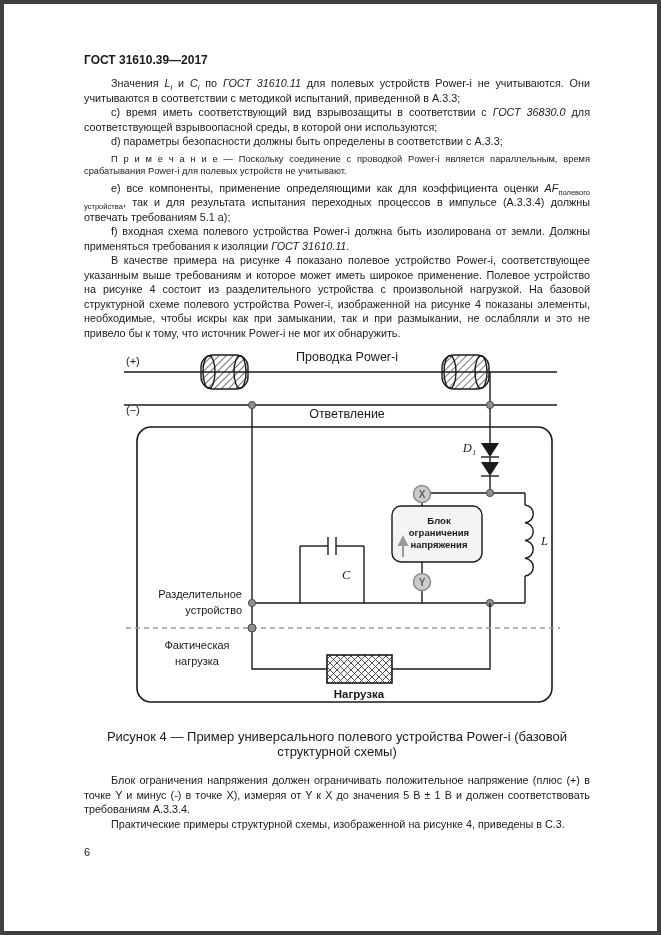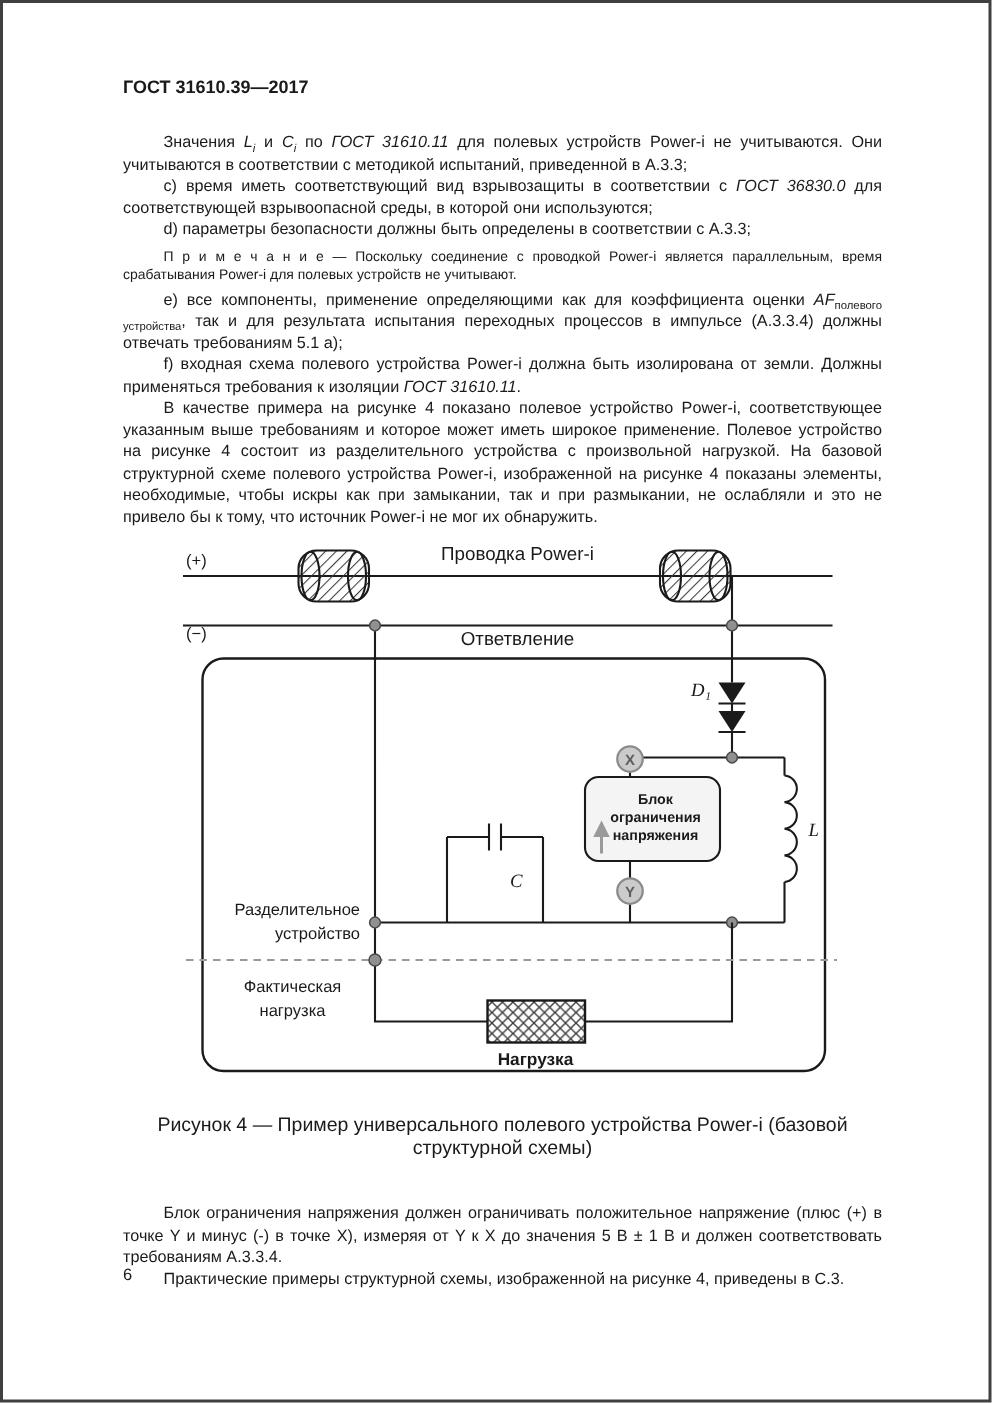--- a/index.html
+++ b/index.html
@@ -1,29 +1,29 @@
 <!DOCTYPE html>
 <html><head>
 <meta charset="utf-8">
 <style>
   html,body{margin:0;padding:0;}
   body{
     width:661px;height:935px;background:#ffffff;position:relative;overflow:hidden;
     font-family:"Liberation Sans","DejaVu Sans",sans-serif;color:#1a1a1a;
   }
-  .sheet{position:absolute;inset:0;background:#fff;border:2px solid #404040;box-sizing:border-box;padding-left:40px;}
+  .sheet{position:absolute;inset:0;background:#fff;border:4px solid #404040;box-sizing:border-box;padding-left:40px;}
   .page-header{position:absolute;left:80px;top:49px;font-weight:bold;font-size:12px;}
-  .content{position:absolute;left:80px;top:86px;width:506px;}
+  .content{position:absolute;left:80px;top:72px;width:506px;}
   p.para{margin:0;font-size:10.8px;line-height:14.5px;text-align:justify;text-indent:27px;}
   p.para.note{font-size:9.3px;line-height:12px;margin:4px 0 4px 0;}
   .it{font-style:italic;}
   sub{font-size:70%;line-height:0;}
   .figure{margin:8px 0 0 36px;width:448px;}
   .caption{text-align:center;font-size:13px;margin-top:12px;}
-  .bottom-block{margin-top:30px;}
+  .bottom-block{margin-top:14px;}
   .pagenum{position:absolute;left:80px;top:842px;font-size:11px;}
 
   
   .wire{stroke:#1a1a1a;stroke-width:1.4;}
   .wire15{stroke:#1a1a1a;stroke-width:1.6;}
   .dot{fill:#909090;stroke:#4a4a4a;stroke-width:1;}
   .term{fill:#cbcbcb;stroke:#8a8a8a;stroke-width:1.5;}
   .termtxt{font-family:"Liberation Sans",sans-serif;font-weight:bold;font-size:10px;fill:#5f5f5f;}
   .t11{font-family:"Liberation Sans",sans-serif;font-size:11px;fill:#1a1a1a;}
   .t11b{font-family:"Liberation Sans",sans-serif;font-size:11.5px;font-weight:bold;fill:#1a1a1a;}

